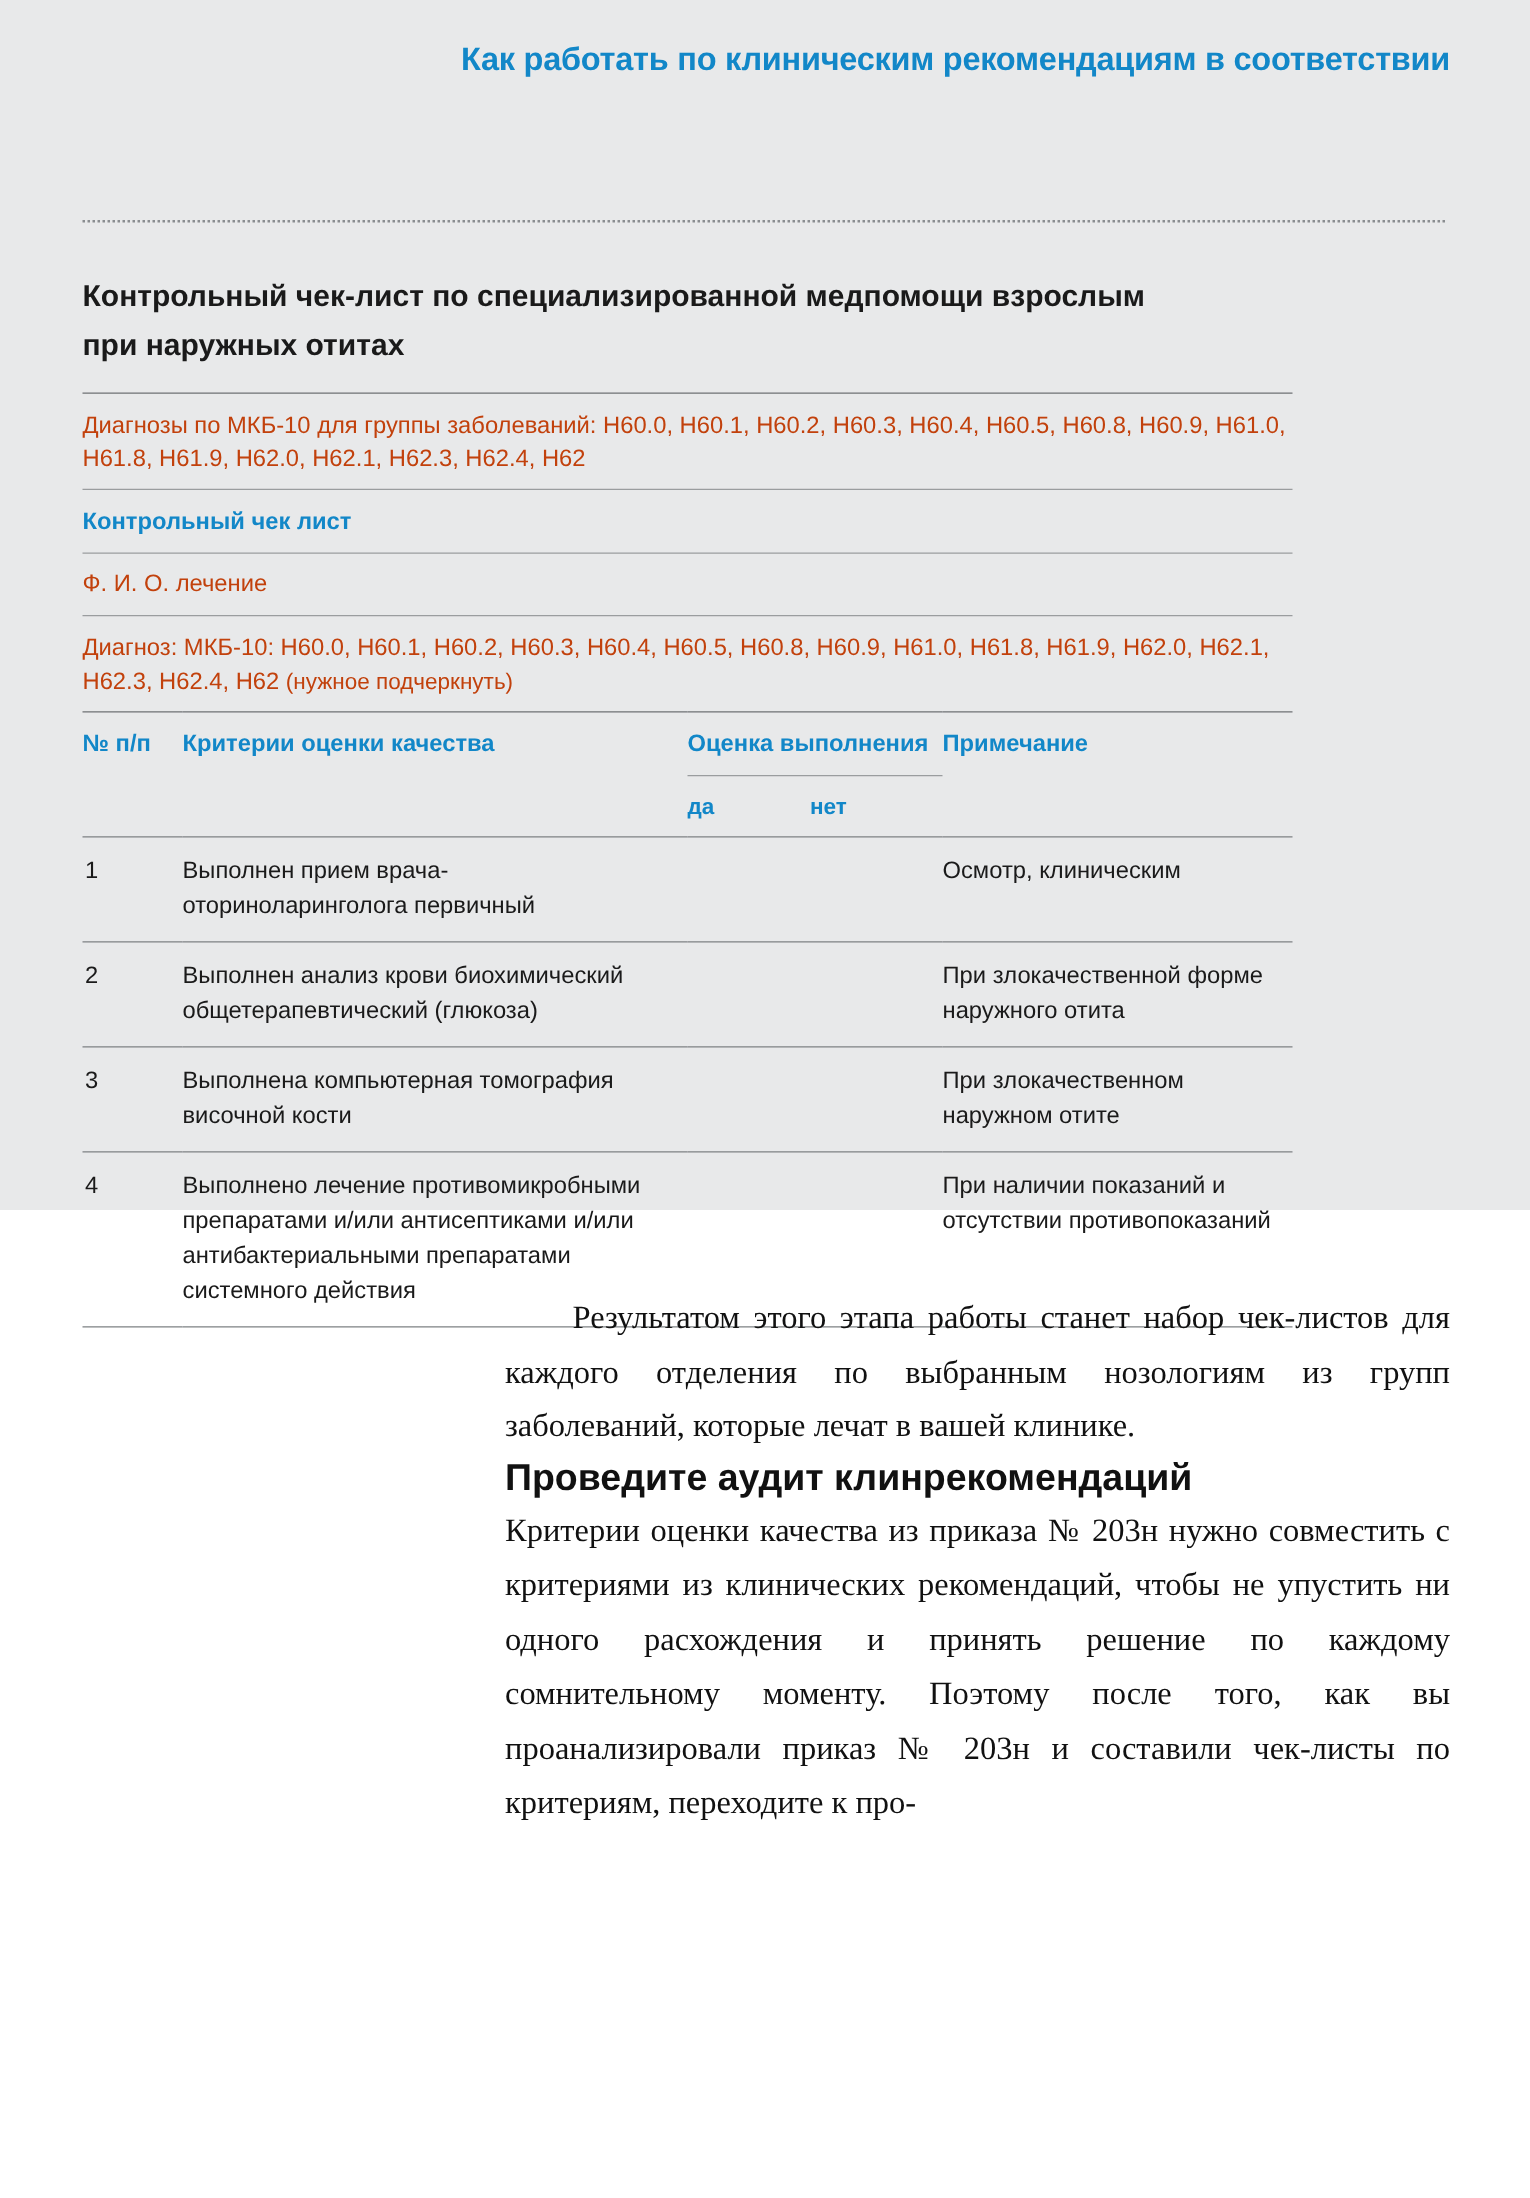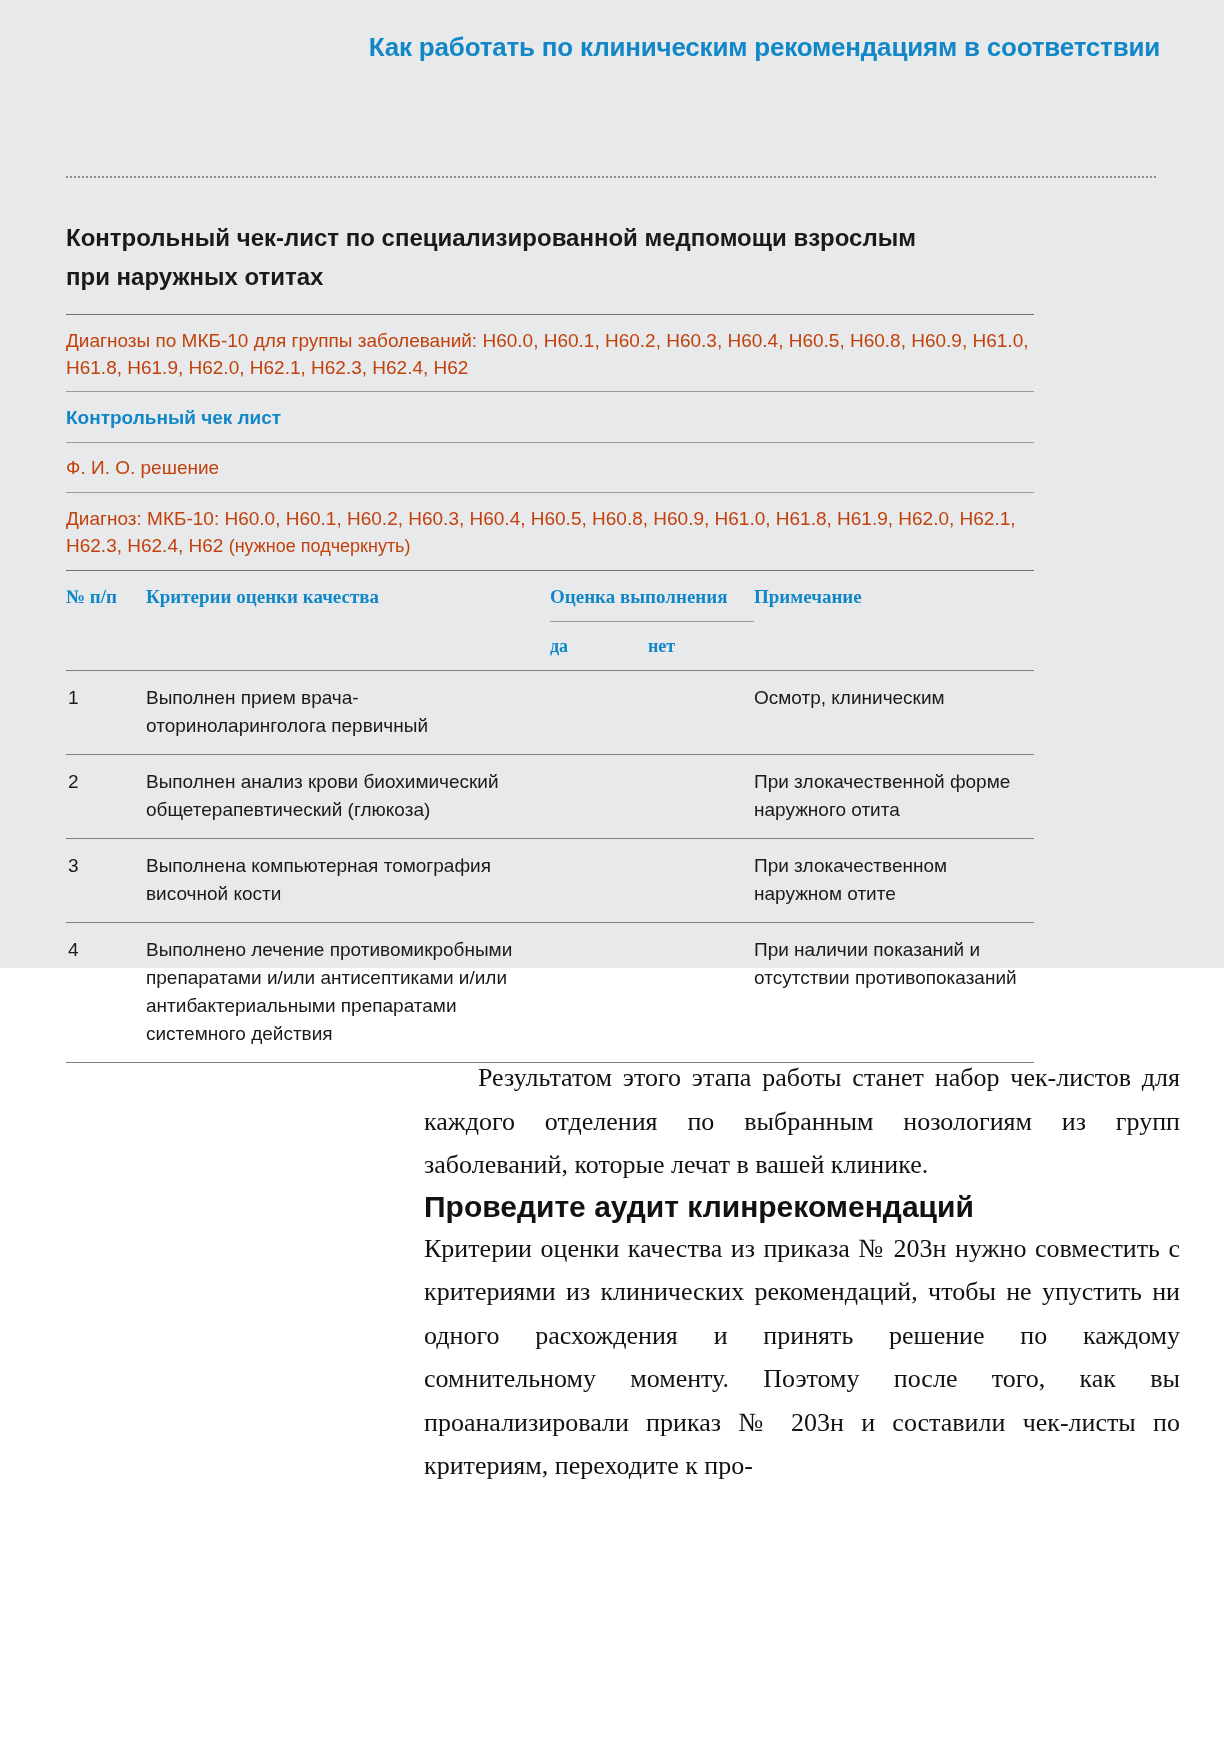--- a/index.html
+++ b/index.html
@@ -100,21 +100,20 @@
   table.crit col.c-note  { width: 280px; }
 
   table.crit th {
     color: #1287c8;
     font-weight: bold;
     text-align: left;
     vertical-align: top;
     padding: 13px 10px 11px 0;
     line-height: 26px;
     font-size: 19px;
-    font-family: Liberation Serif, serif;
   }
   table.crit th.eval { padding-right: 0; }
   table.crit th.sub {
     padding: 11px 10px 11px 0;
     font-size: 18px;
     border-top: 1.2px solid #9a9d9f;
   }
   table.crit th.sub-blank { border-top: none; }
 
   table.crit td {
@@ -125,27 +124,26 @@
   }
   table.crit td.num { padding-left: 2px; }
   table.crit tr.last td { border-bottom: 1.3px solid #7e8184; }
 
   .hdr-top-rule { border-top: 1.8px solid #6e7174; }
 
   
   .body-copy {
     position: absolute;
     left: 404px;
-    top: 1056px;
+    top: 1032px;
     width: 756px;
     font-family: "Liberation Serif", serif;
     color: #111111;
     font-size: 26px;
     line-height: 43.5px;
-    margin-left: 20px;
   }
   .body-copy p {
     margin: 0;
     text-align: justify;
     text-indent: 54px;
     -webkit-hyphens: manual;
     hyphens: manual;
   }
   .body-copy p.noindent { text-indent: 0; }
   .section-head {
@@ -174,21 +172,21 @@
 
   <div class="cl-title">Контрольный чек-лист по специализированной медпомощи взрослым при наружных отитах</div>
 
   <div class="rule-dark"></div>
   <div class="band codes">Диагнозы по МКБ-10 для группы заболеваний: H60.0, H60.1, H60.2,  H60.3, H60.4, H60.5, H60.8, H60.9, H61.0, H61.8, H61.9, H62.0, H62.1,  H62.3, H62.4, H62</div>
 
   <div class="rule-light"></div>
   <div class="band band-blue">Контрольный чек лист</div>
 
   <div class="rule-light"></div>
-  <div class="band">Ф. И. О. решение</div>
+  <div class="band">Ф. И. О. лечение</div>
 
   <div class="rule-light"></div>
   <div class="band codes"><span>Диагноз: МКБ-10: H60.0, H60.1, H60.2, H60.3, H60.4, H60.5, H60.8, H60.9, H61.0, H61.8, H61.9, H62.0, H62.1, H62.3, H62.4, H62</span> <span class="small-note">(нужное подчеркнуть)</span></div>
 
   <table class="crit">
     <colgroup>
       <col class="c-no">
         <col class="c-crit">
         <col class="c-yes">
         <col class="c-no2">

